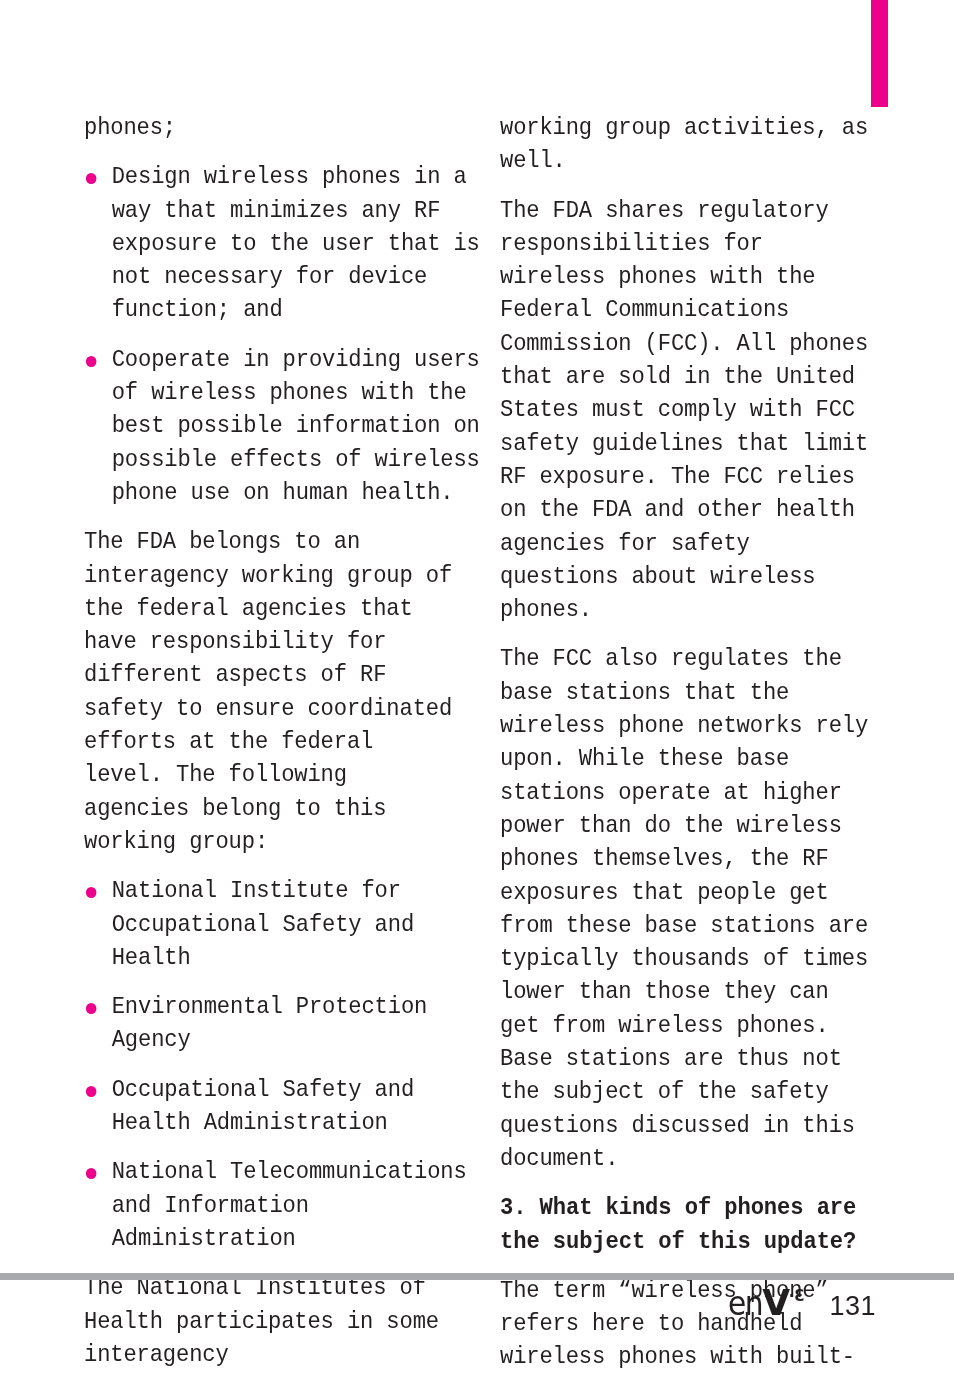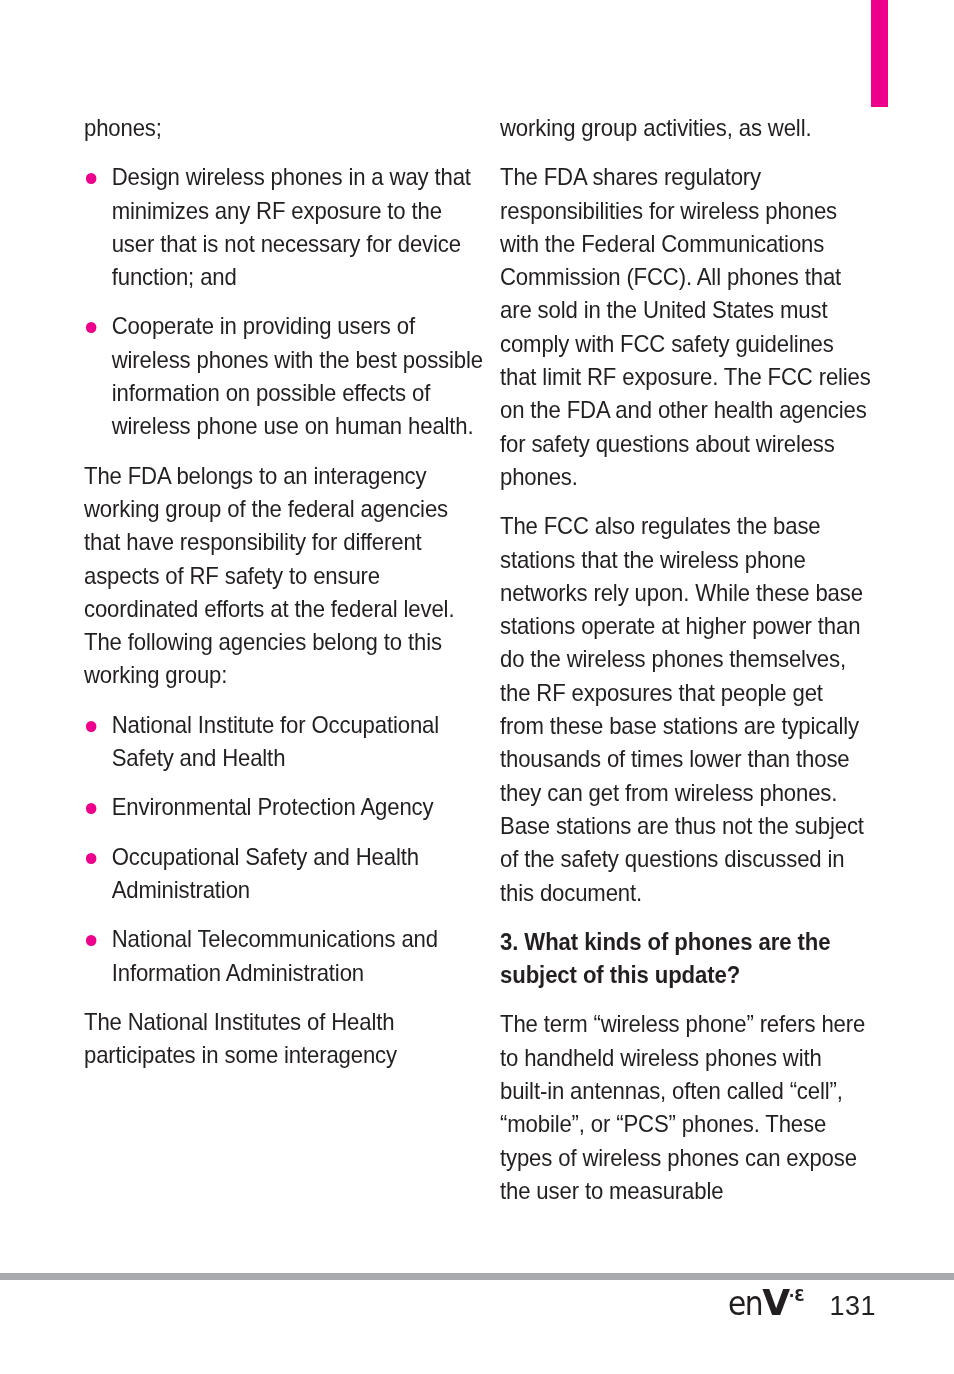--- a/index.html
+++ b/index.html
@@ -26,20 +26,21 @@
     height: 107px;
   }
 
   
   .page-body {
     position: absolute;
     left: 0;
     top: 0;
     width: 852px;
     height: 1250px;
+    font-family: Liberation Mono, monospace;
   }
   .column {
     position: absolute;
     top: 112px;
     width: 372px;
   }
   .column.left  { left: 84px;  }
   .column.right { left: 500px; }
 
   

